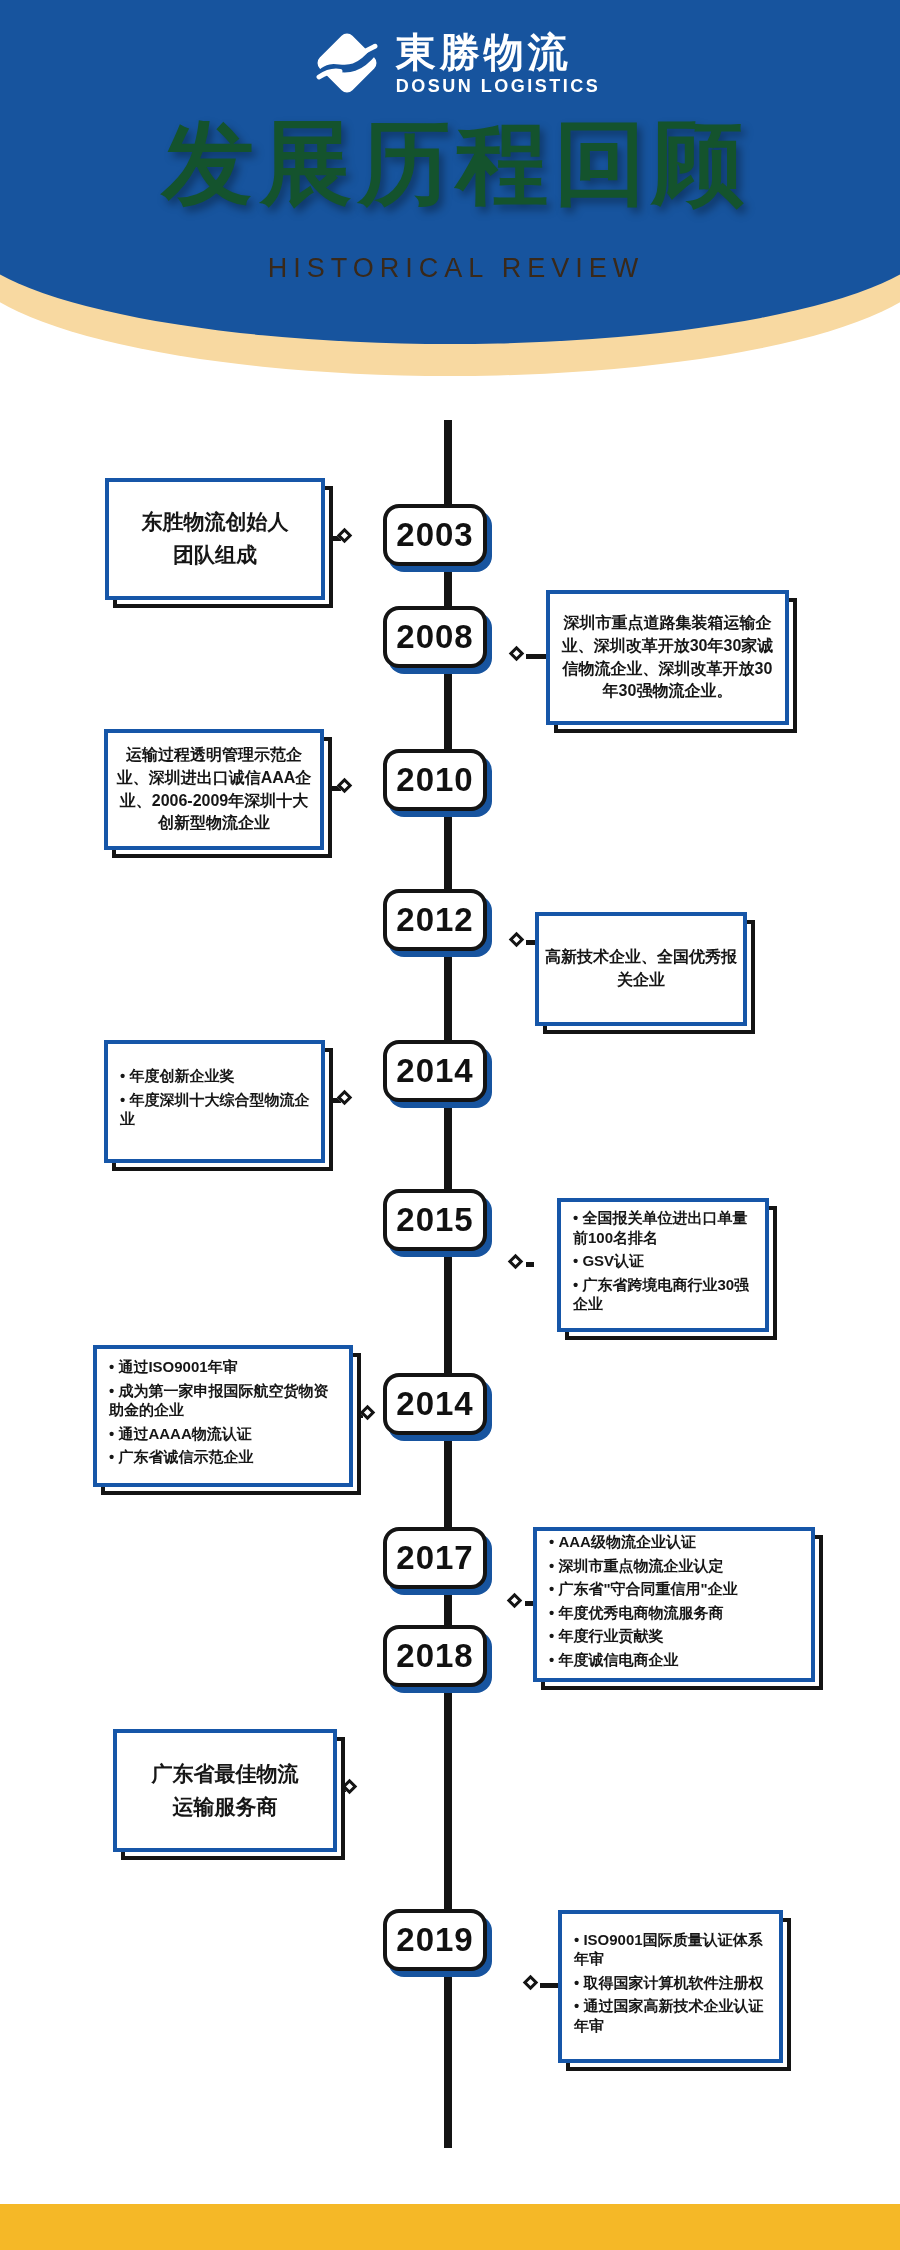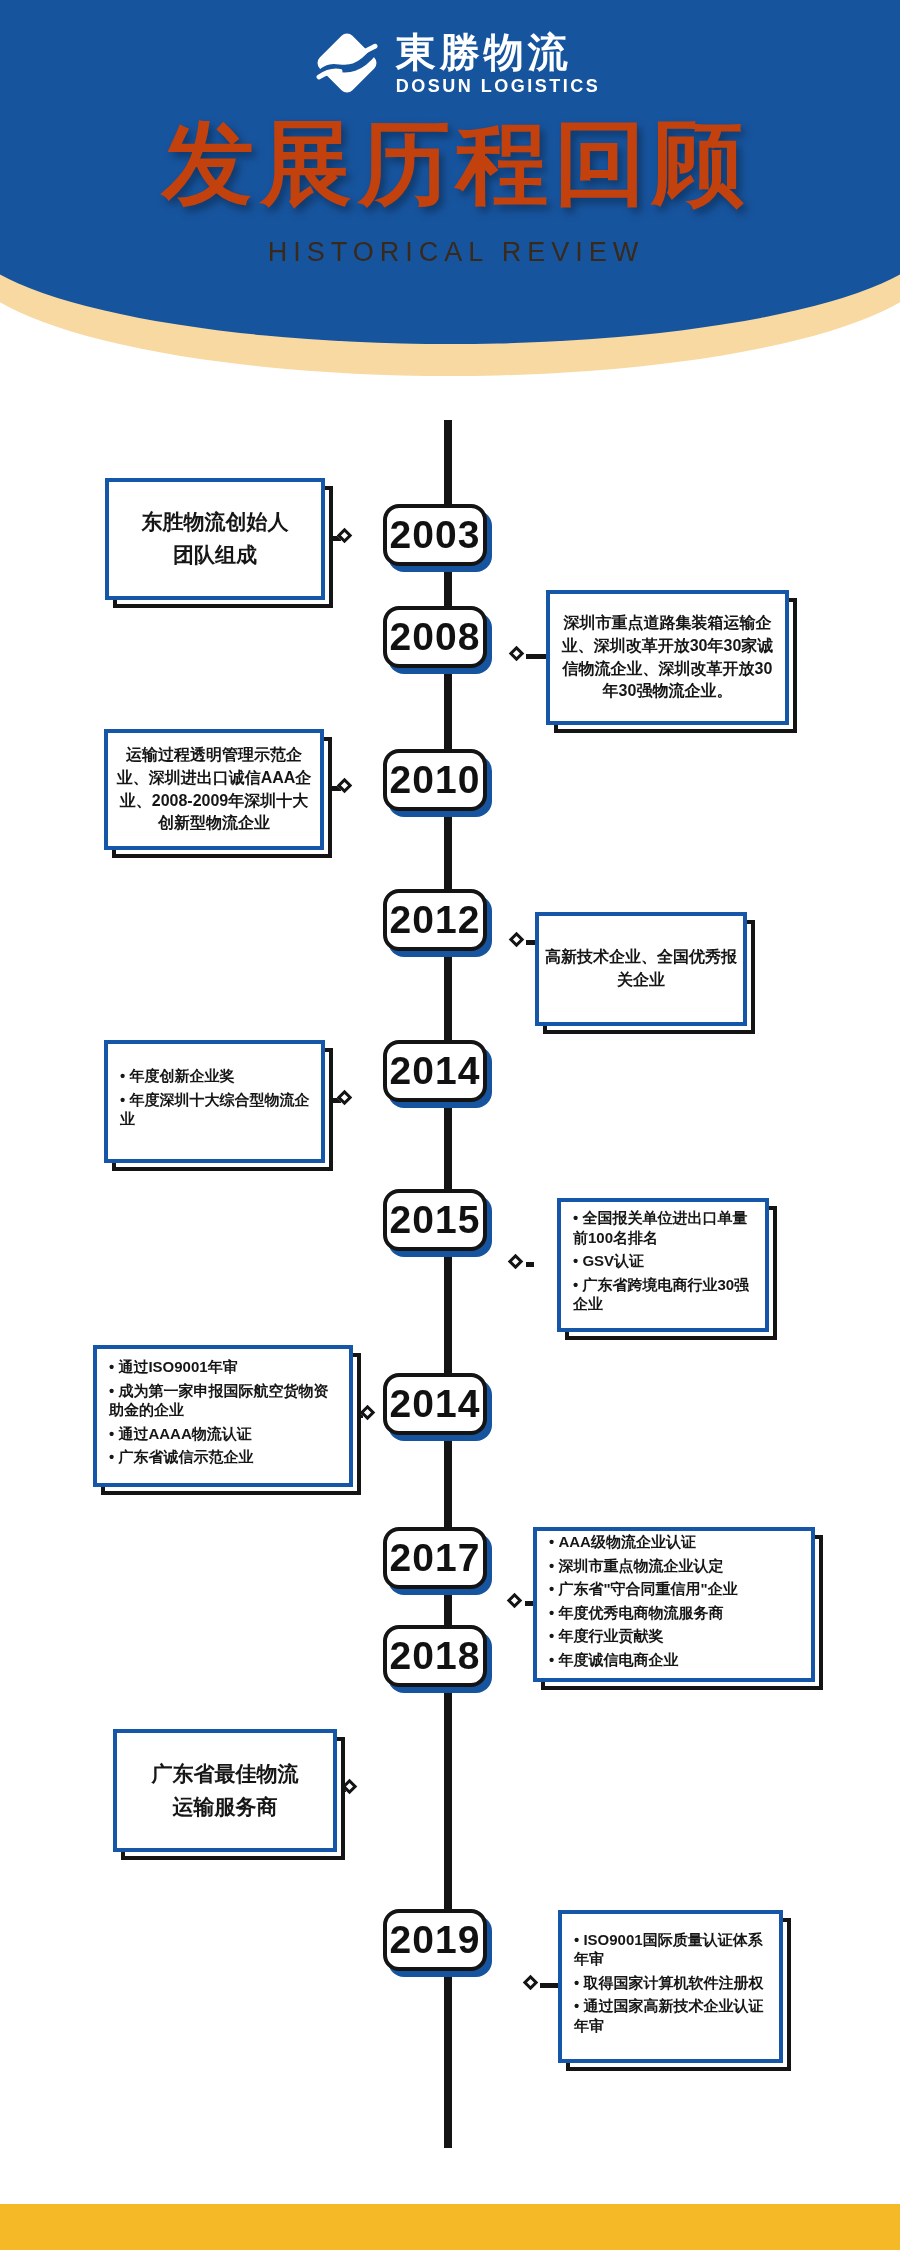--- a/index.html
+++ b/index.html
@@ -17,35 +17,35 @@
                 background:var(--header-blue,#17549E);
                 border-radius:0 0 50% 50% / 0 0 115px 115px; }
   .header-content { position:absolute; top:0; left:0; width:900px; text-align:center;padding-left:12px; }
 
   .logo-row { margin-top:22px; display:flex; align-items:center; justify-content:center; gap:14px; height:82px; }
   .logo-mark { width:70px; height:70px; }
   .logo-text { text-align:left; color:#ffffff; }
   .logo-cn { font-size:40px; font-weight:700; letter-spacing:4px; line-height:1.1; }
   .logo-en { font-size:18px; font-weight:700; letter-spacing:2.5px; margin-top:2px; }
 
-  .main-title { margin-top:8px; color:#c2410c; font-size:92px; line-height:103px;
+  .main-title { margin-top:8px; color:#14532d; font-size:92px; line-height:103px;
                 font-weight:900; letter-spacing:6px;
                 text-shadow:4px 5px 8px rgba(0,0,0,0.35); }
-  .subtitle { margin-top:22px; color:var(--subtitle-brown,#39291A);
+  .subtitle { margin-top:38px; color:var(--subtitle-brown,#39291A);
               font-size:27px; font-weight:400; letter-spacing:6px; }
 
   
   .axis { position:absolute; left:444px; top:420px; width:8px; height:1728px;
           background:var(--ink-black,#141414); }
 
   .yearbox { position:absolute; left:383px; width:104px; height:62px;
              background:#ffffff; border:4px solid var(--ink-black,#141414);
              border-radius:16px; display:flex; align-items:center; justify-content:center;
              box-shadow:5px 6px 0 0 var(--year-shadow-blue,#17549F); }
-  .year-label { font-size:39px; font-weight:600; color:#111; letter-spacing:1px; }
+  .year-label { font-size:33px; font-weight:600; color:#111; letter-spacing:1px; }
 
   .hline { position:absolute; height:5px; background:var(--ink-black,#141414); }
   .diamond { position:absolute; width:11px; height:11px; background:#ffffff;
              border:3px solid var(--ink-black,#141414); transform:rotate(45deg); }
 
   .notebox { position:absolute; }
   .notebox .shadow { position:absolute; left:8px; top:8px; right:-8px; bottom:-8px;
                      border:4px solid var(--ink-black,#141414); background:#ffffff; }
   .notebox .inner { position:relative; width:100%; height:100%; background:#ffffff;
                     border:4px solid var(--box-border-blue,#1656A8);
@@ -148,21 +148,21 @@
 团队组成</div>
   </div>
 
   <div class="notebox" style="left:546px;top:590px;width:243px;height:135px">
     <div class="shadow"></div>
     <div class="inner para-text">深圳市重点道路集装箱运输企业、深圳改革开放30年30家诚信物流企业、深圳改革开放30年30强物流企业。</div>
   </div>
 
   <div class="notebox" style="left:104px;top:729px;width:220px;height:121px">
     <div class="shadow"></div>
-    <div class="inner para-text">运输过程透明管理示范企业、深圳进出口诚信AAA企业、2008-2009年深圳十大创新型物流企业</div>
+    <div class="inner para-text">运输过程透明管理示范企业、深圳进出口诚信AAA企业、2006-2009年深圳十大创新型物流企业</div>
   </div>
 
   <div class="notebox" style="left:535px;top:912px;width:212px;height:114px">
     <div class="shadow"></div>
     <div class="inner para-text">高新技术企业、全国优秀报关企业</div>
   </div>
 
   <div class="notebox" style="left:104px;top:1040px;width:221px;height:123px">
     <div class="shadow"></div>
     <div class="inner bullet-list">

